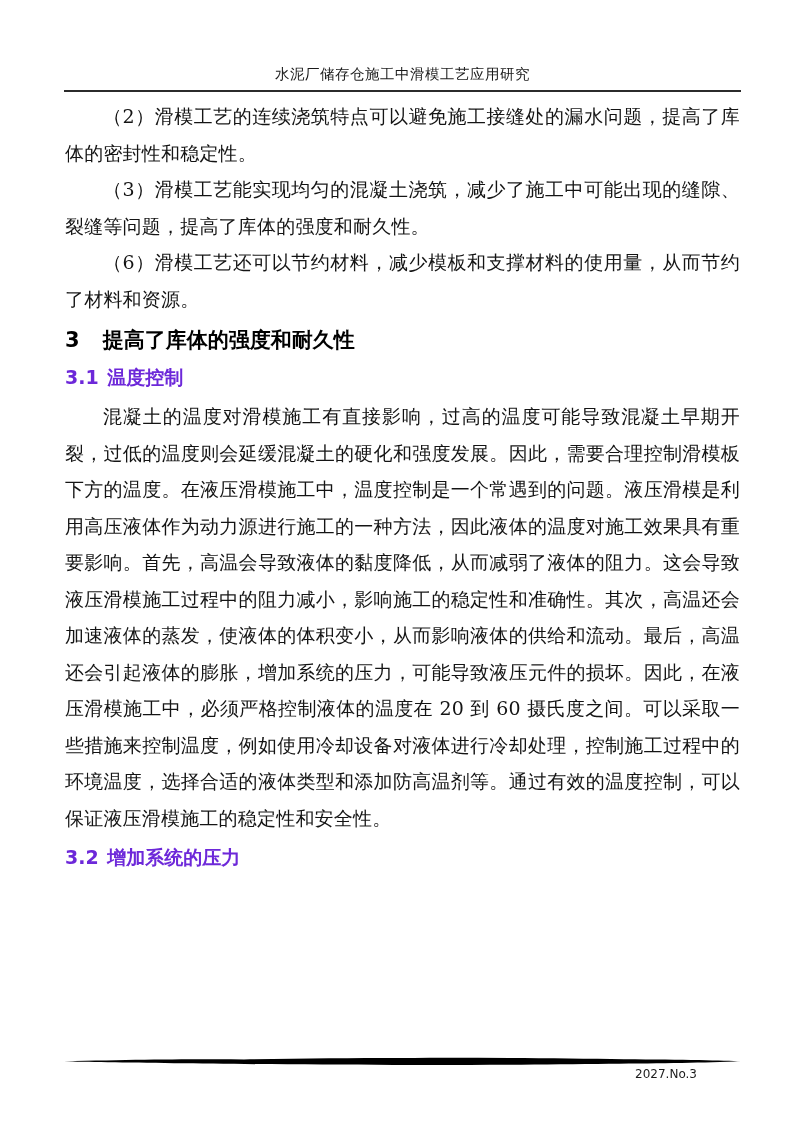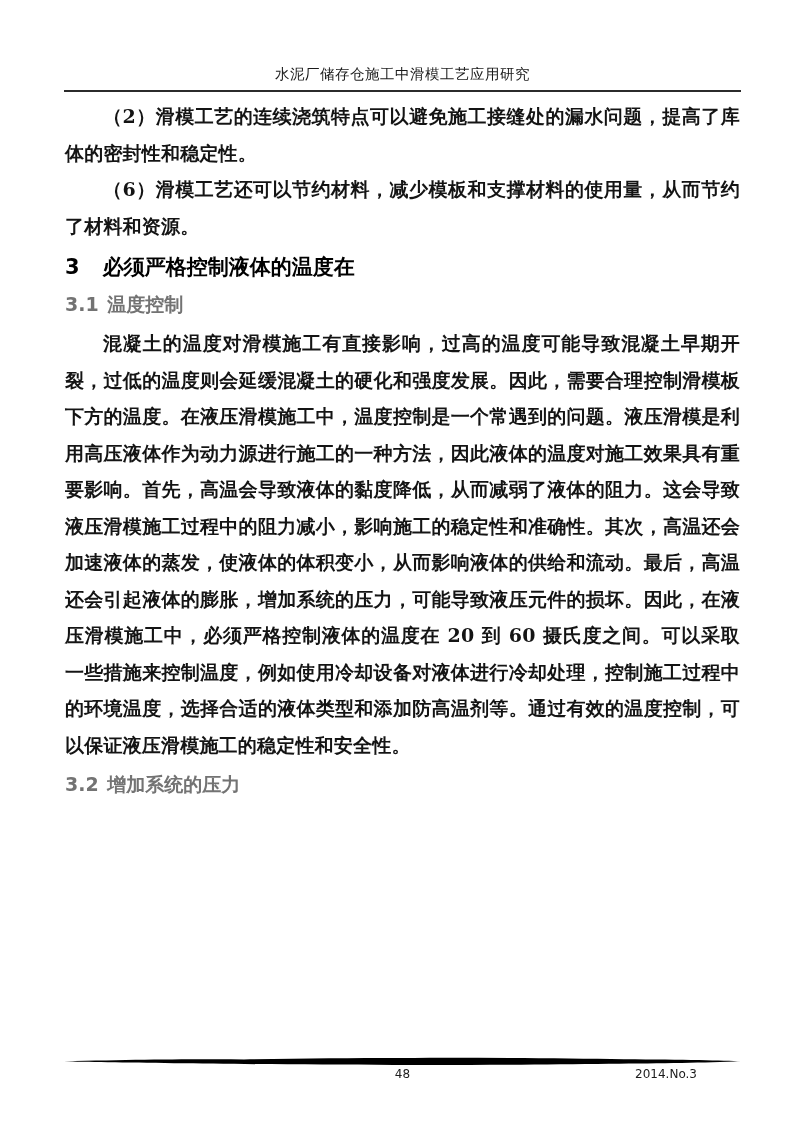--- a/index.html
+++ b/index.html
@@ -39,38 +39,37 @@
     width: 675px;
   }
   .block { margin: 0; }
   .paragraph {
     font-size: 19px;
     line-height: 36.5px;
     text-align: justify;
     text-justify: inter-ideograph;
     text-indent: 2em;
     letter-spacing: 0.2px;
-    font-weight: bold;
   }
   .heading1 {
     font-family: "DejaVu Sans", "Liberation Sans", sans-serif;
     font-weight: 700;
     font-size: 21px;
     line-height: 28px;
     margin: 9px 0 10px 0;
     color: #000;
   }
   .heading1 .h-num { margin-right: 1.1em; }
   .heading2 {
     font-family: "DejaVu Sans", "Liberation Sans", sans-serif;
     font-weight: 700;
     font-size: 19px;
     line-height: 26px;
     margin: 8px 0 8px 0;
-    color: #737373;
+    color: #6d28d9;
   }
   .heading2 .h-num { margin-right: 0.45em; }
   .footer-rule-wrap {
     position: absolute;
     top: 1049px;
     left: 64px;
     width: 677px;
     height: 9px;
   }
   .footer-rule-wrap svg { display: block; width: 677px; height: 9px; }
@@ -97,31 +96,31 @@
 <body>
 
 <div class="page">
 
   <div class="running-header">水泥厂储存仓施工中滑模工艺应用研究</div>
 
   <div class="header-rule"></div>
 
   <main class="page-body">
       <div class="block paragraph">（2）滑模工艺的连续浇筑特点可以避免施工接缝处的漏水问题，提高了库体的密封性和稳定性。</div>
+      <div class="block paragraph">（3）滑模工艺能实现均匀的混凝土浇筑，减少了施工中可能出现的缝隙、裂缝等问题，提高了库体的强度和耐久性。</div>
       <div class="block paragraph">（6）滑模工艺还可以节约材料，减少模板和支撑材料的使用量，从而节约了材料和资源。</div>
-      <div class="block heading1"><span class="h-num">3</span><span>必须严格控制液体的温度在</span></div>
+      <div class="block heading1"><span class="h-num">3</span><span>提高了库体的强度和耐久性</span></div>
       <div class="block heading2"><span class="h-num">3.1</span><span>温度控制</span></div>
       <div class="block paragraph">混凝土的温度对滑模施工有直接影响，过高的温度可能导致混凝土早期开裂，过低的温度则会延缓混凝土的硬化和强度发展。因此，需要合理控制滑模板下方的温度。在液压滑模施工中，温度控制是一个常遇到的问题。液压滑模是利用高压液体作为动力源进行施工的一种方法，因此液体的温度对施工效果具有重要影响。首先，高温会导致液体的黏度降低，从而减弱了液体的阻力。这会导致液压滑模施工过程中的阻力减小，影响施工的稳定性和准确性。其次，高温还会加速液体的蒸发，使液体的体积变小，从而影响液体的供给和流动。最后，高温还会引起液体的膨胀，增加系统的压力，可能导致液压元件的损坏。因此，在液压滑模施工中，必须严格控制液体的温度在 20 到 60 摄氏度之间。可以采取一些措施来控制温度，例如使用冷却设备对液体进行冷却处理，控制施工过程中的环境温度，选择合适的液体类型和添加防高温剂等。通过有效的温度控制，可以保证液压滑模施工的稳定性和安全性。</div>
       <div class="block heading2"><span class="h-num">3.2</span><span>增加系统的压力</span></div>
     </main>
 
   <div class="footer-rule-wrap">
     <svg viewBox="0 0 677 9" preserveAspectRatio="none" aria-hidden="true">
       <path d="M0,4.5 C70,2.6 120,2.2 180,2.4 C240,1.2 300,0.8 350,0.9 C420,0.6 500,1.4 560,2.2 C620,2.6 660,3.4 677,4.3
                C640,5.8 600,6.4 545,6.8 C480,7.8 400,8.2 330,8.0 C250,7.8 170,7.0 110,6.2 C60,5.6 20,5.0 0,4.5 Z" fill="#000000"></path>
     </svg>
   </div>
 
-  <div class="footer-pagenum">48</div>
 
-  <div class="footer-issue">2014.No.3</div>
+  <div class="footer-issue">2027.No.3</div>
 
 </div>
 
 </body></html>

